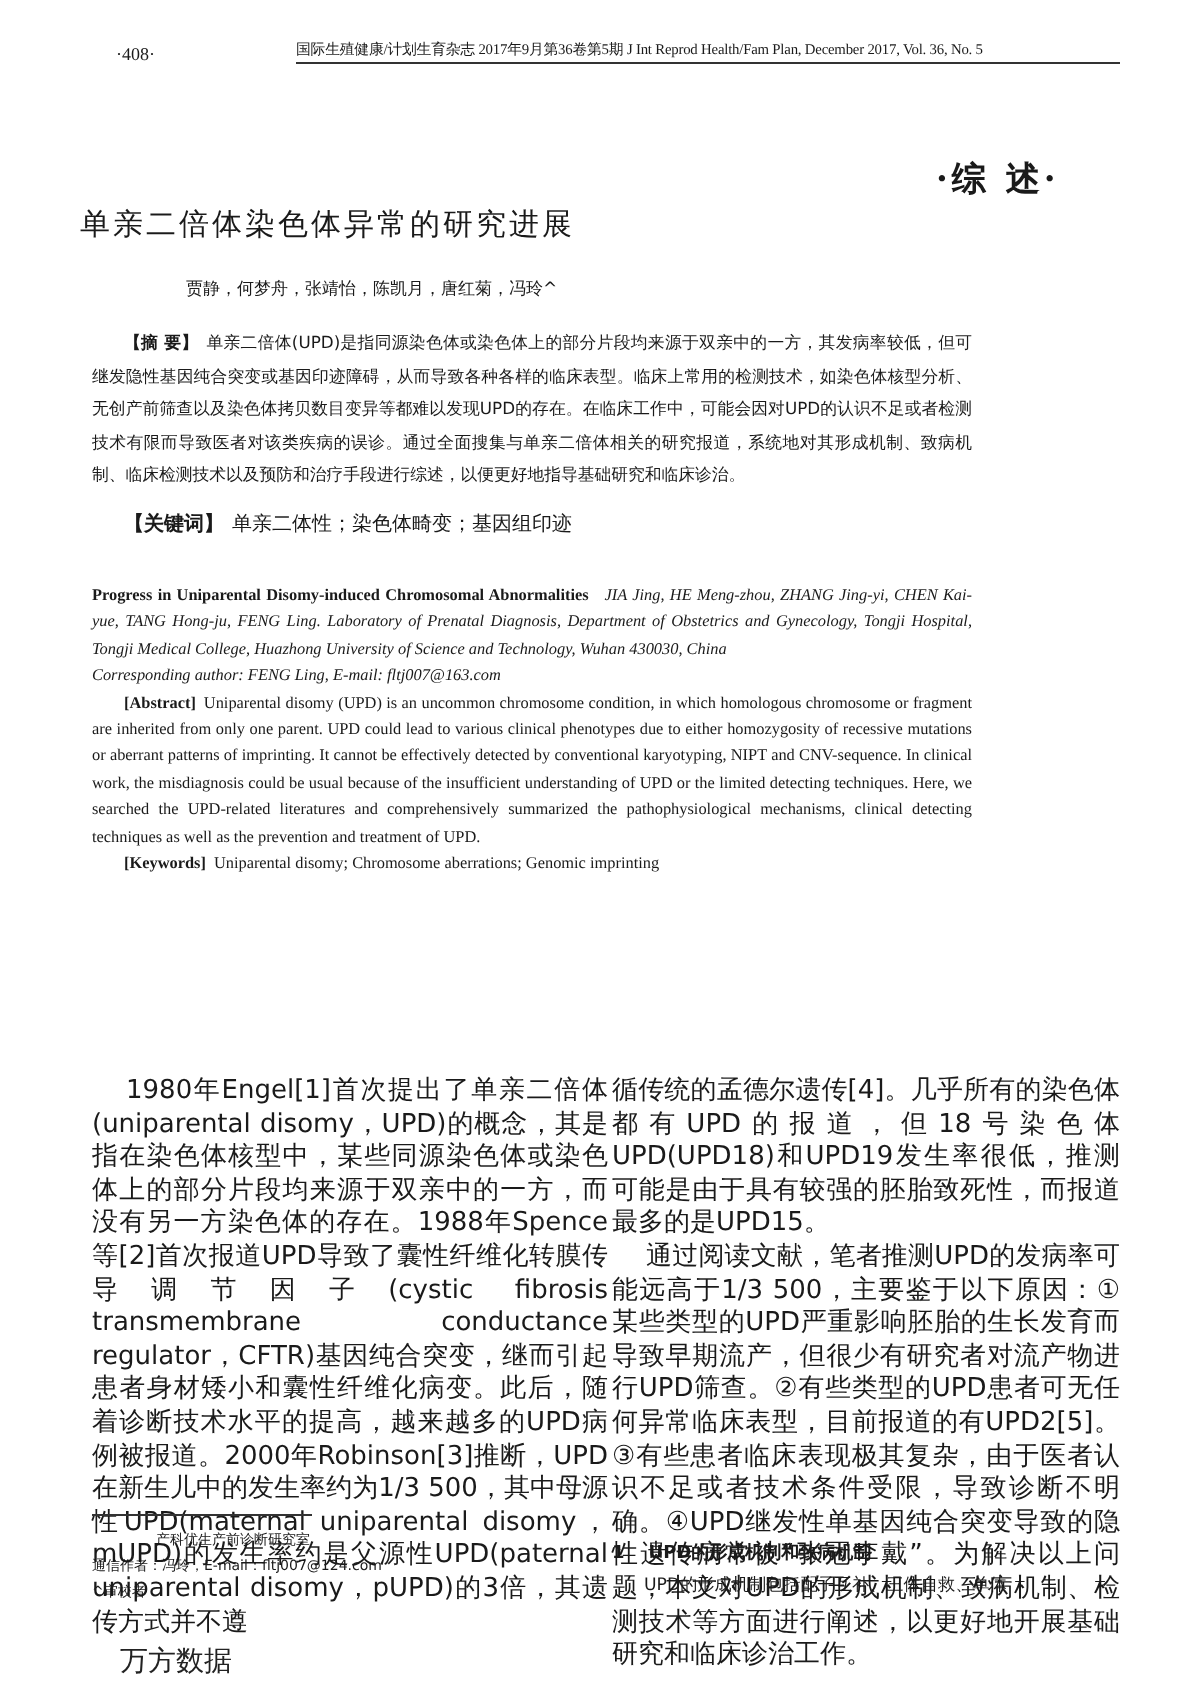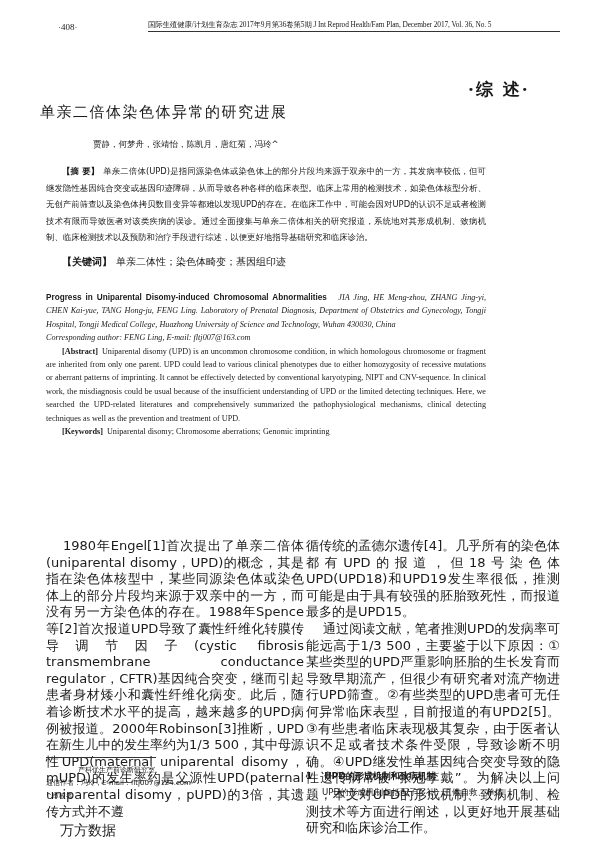--- a/index.html
+++ b/index.html
@@ -23,21 +23,21 @@
     left: 46px; top: 163px; width: 440px; font-size: 8.4px; line-height: 16.6px;
     font-family: "DejaVu Sans", sans-serif; text-align: justify;
   }
   .cn-abstract .lbl { font-weight: bold; margin-left: 16px; margin-right: 4px; }
   .cn-kw { left: 46px; top: 255px; font-size: 10px; font-family: "DejaVu Sans", sans-serif; }
   .cn-kw .lbl { font-weight: bold; margin-left: 16px; margin-right: 4px; }
   .en-block {
     left: 46px; top: 291px; width: 440px; font-size: 8.2px; line-height: 13.4px;
     font-family: "Liberation Serif", serif; text-align: justify;
   }
-  .en-title { font-weight: bold; font-family: Liberation Sans, sans-serif; }
+  .en-title { font-weight: bold; font-family: Liberation Serif, serif; }
   .en-authors { font-style: italic; }
   .en-corr { font-style: italic; display: block; }
   .en-abs-para { text-indent: 16px; }
   .en-abs-para .lbl, .en-kw .lbl { font-weight: bold; margin-right: 4px; }
   .en-kw { text-indent: 16px; }
   .en-cite { text-align: right; font-style: italic; }
   .col {
     top: 500px; width: 258px; font-size: 13px; line-height: 16.6px;
     font-family: "DejaVu Sans", sans-serif; text-align: justify; margin-top: 38px;
   }

